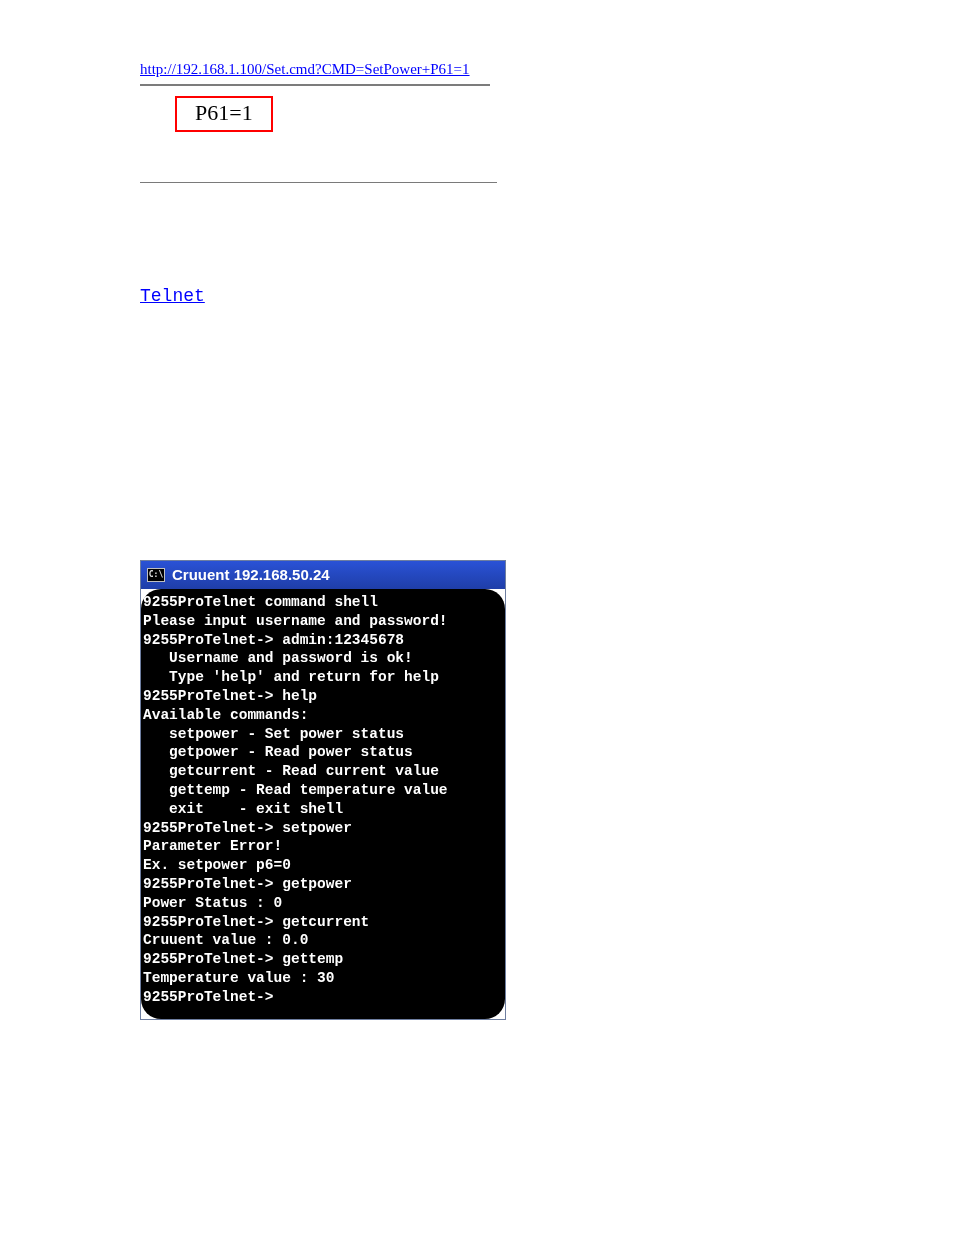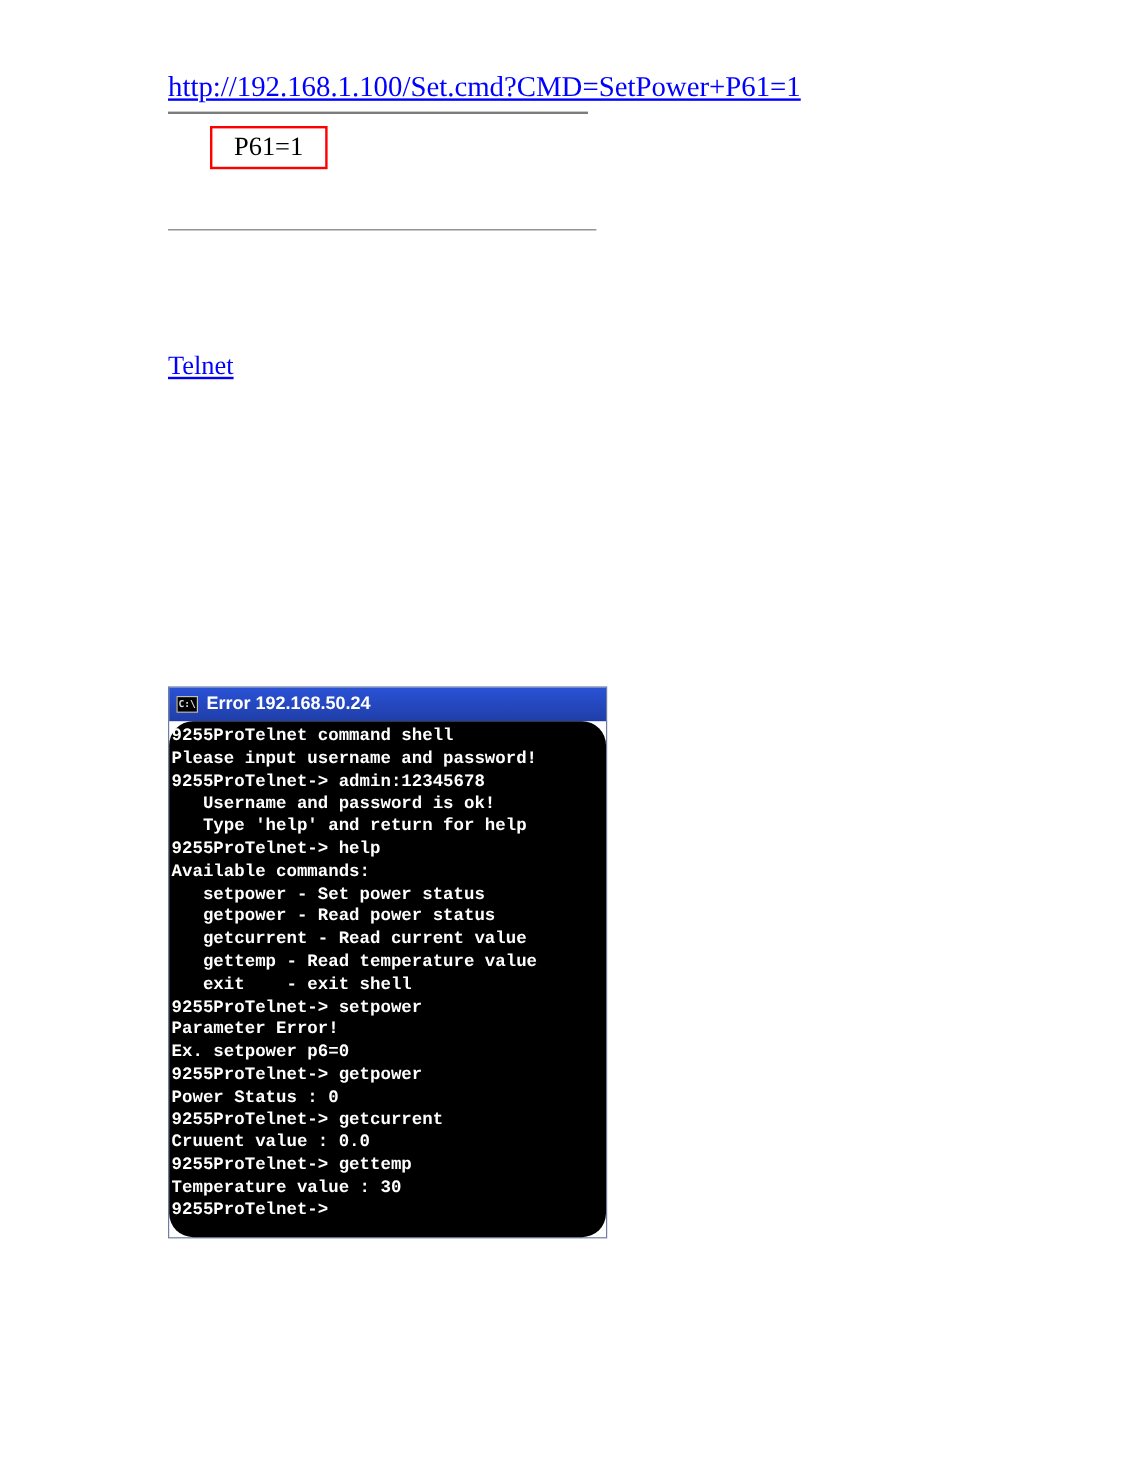--- a/index.html
+++ b/index.html
@@ -11,29 +11,29 @@
     height: 1235px;
     position: relative;
   }
   .page {
     padding: 60px 140px 60px 140px;
   }
   .link {
     color: #0000ff;
     text-decoration: underline;
     display: inline-block;
-    font-size: 24px;
+    font-size: 15px;
     margin-bottom: 4px;
     font-family: "Times New Roman", serif;
   }
   .sublink {
     color: #0000ff;
     text-decoration: underline;
-    font-size: 22px;
-    font-family: Liberation Serif, serif;
+    font-size: 18px;
+    font-family: Liberation Mono, monospace;
     display: inline-block;
   }
   .graybar {
     height: 2px;
     background: #7c7c7c;
     width: 350px;
     margin-top: 2px;
   }
   .graybar2 {
     height: 1px;
@@ -169,21 +169,21 @@
   <div class="small-gap"></div>
   <div class="small-gap"></div>
 
   <div class="section-heading2" style="margin-top:8px;">&nbsp;</div>
 
   <div class="note">Note: For Telnet Control make sure that you telnet function has been turned on in the Device.</div>
 
   <div class="telnet">
     <div class="telnet-title">
       <span class="telnet-icon">C:\</span>
-      <span>Error 192.168.50.24</span>
+      <span>Cruuent 192.168.50.24</span>
     </div>
     <div class="telnet-body" id="telnet-body">9255ProTelnet command shell
 Please input username and password!
 9255ProTelnet-&gt; admin:12345678
    Username and password is ok!
    Type 'help' and return for help
 9255ProTelnet-&gt; help
 Available commands:
    setpower - Set power status
    getpower - Read power status

